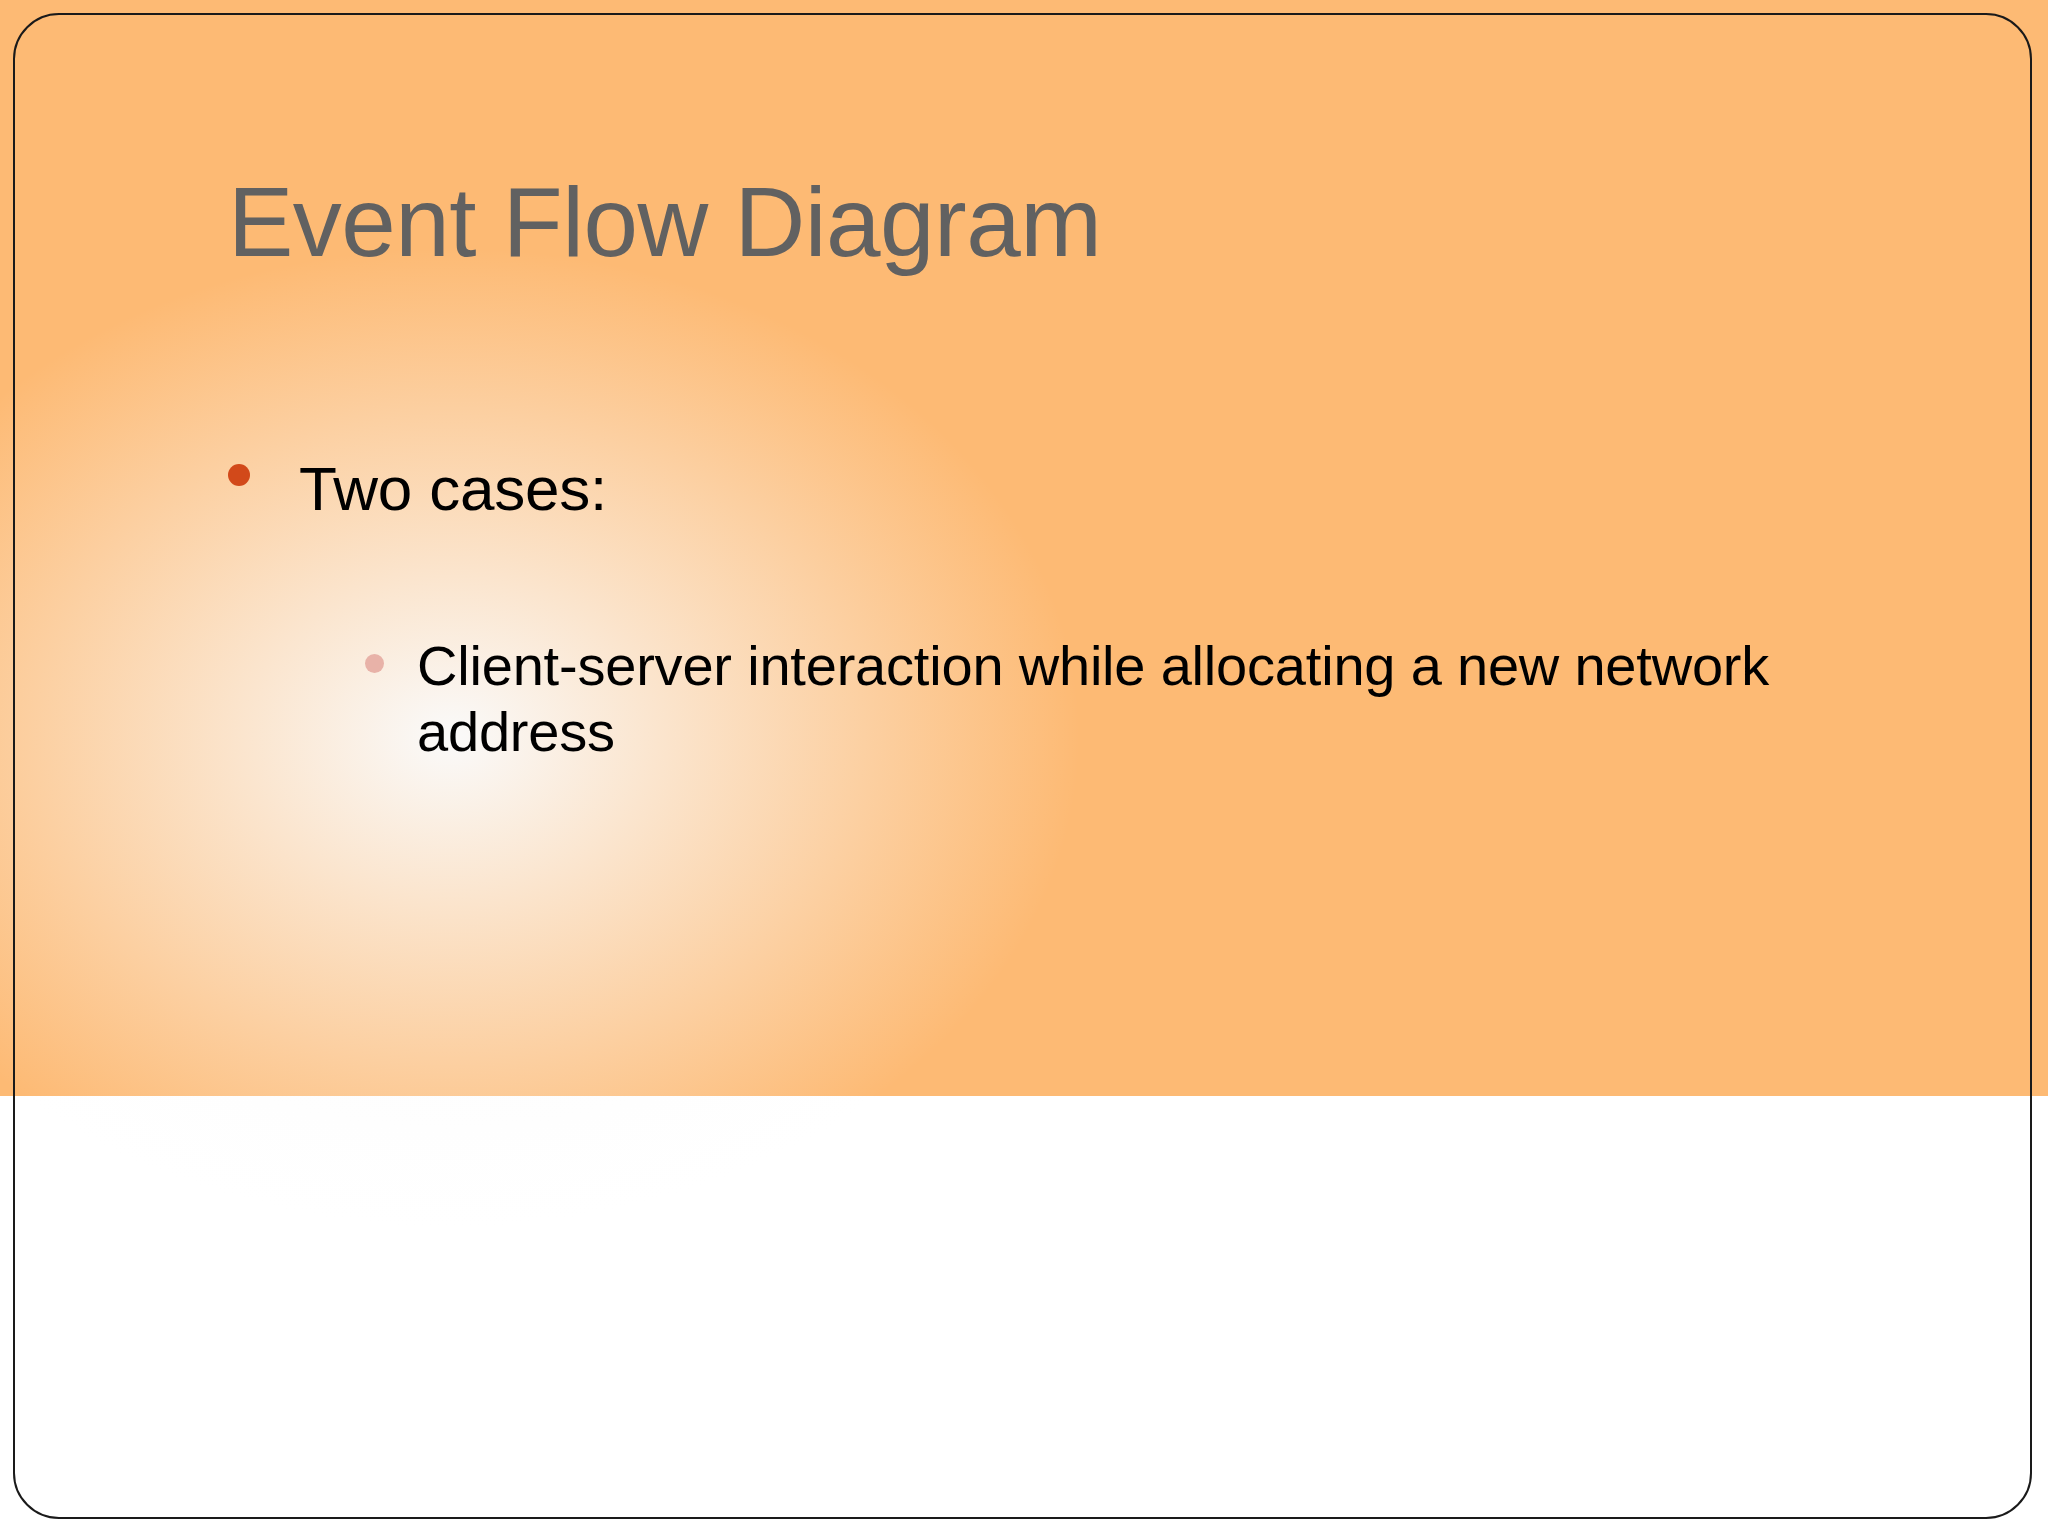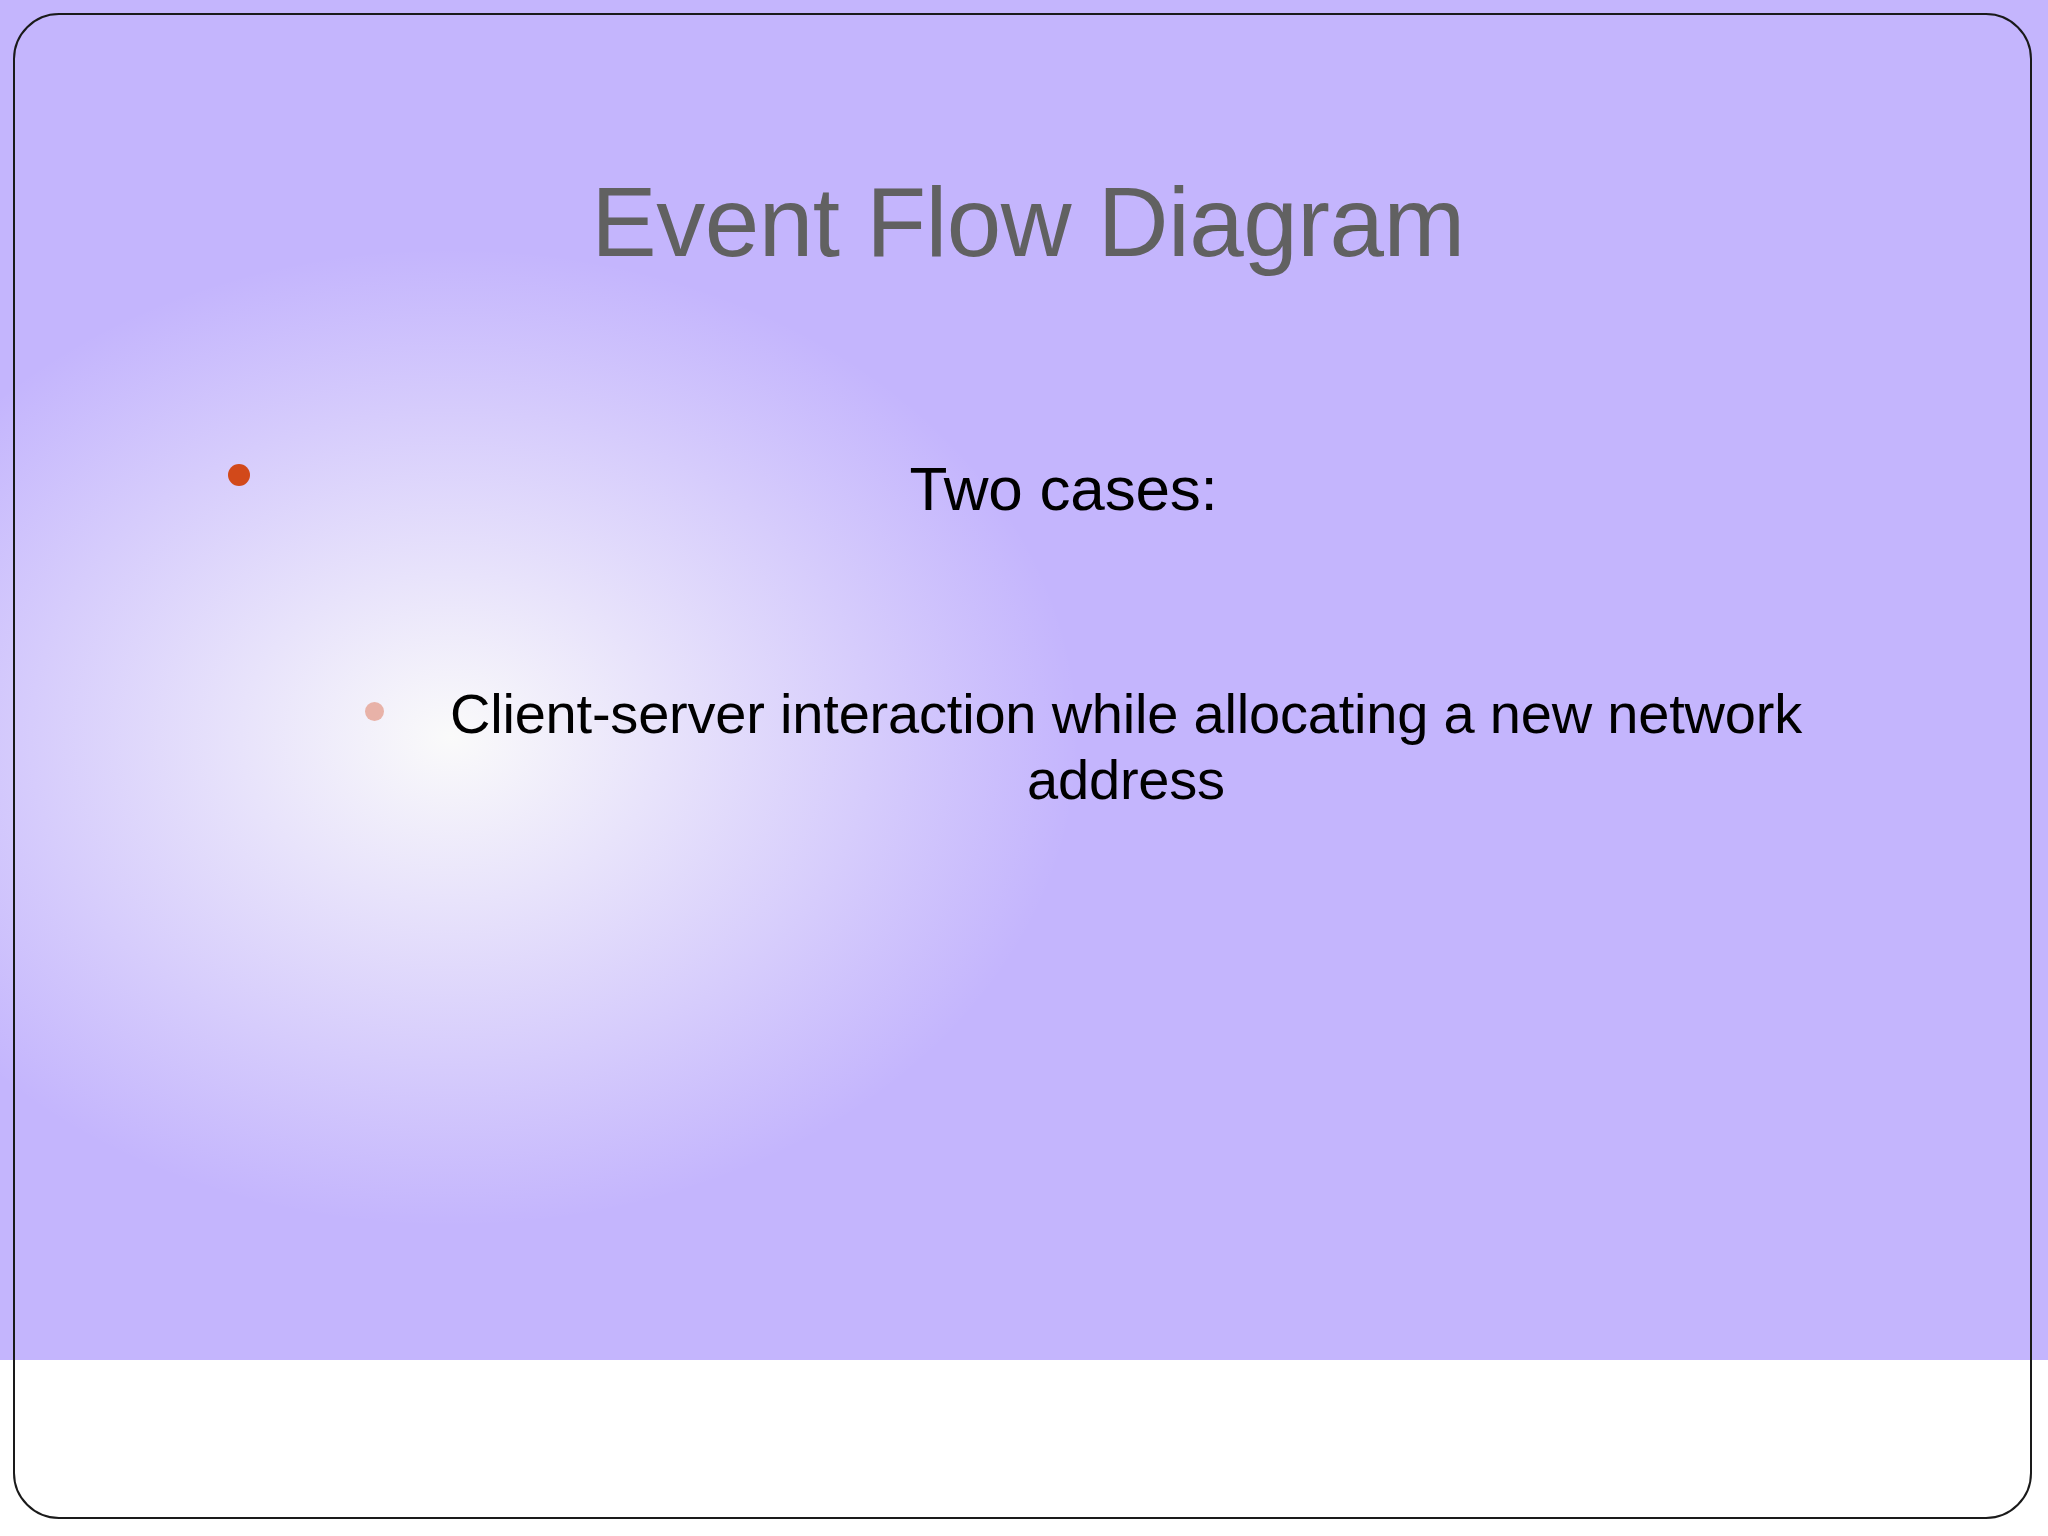--- a/index.html
+++ b/index.html
@@ -13,24 +13,23 @@
     width: 2048px;
     height: 1536px;
     overflow: hidden;
     font-family: "Liberation Sans", sans-serif;
   }
 
   
   .slide {
     position: relative;
     width: 2048px;
-    height: 1360px;
-    background: #c4b5fd;
+    height: 1096px;
+    background: #fdba74;
     box-sizing: border-box;
-    text-align: center;
   }
 
   
   .slide-wash {
     position: absolute;
     left: 0;
     top: 0;
     width: 2048px;
     height: 1536px;
     background:
@@ -104,21 +103,20 @@
     margin-top: 11px;
   }
 
   
   .bullet-l2 {
     position: absolute;
     left: 365px;
     display: flex;
     align-items: flex-start;
     width: 1470px;
-    margin-top: 48px;
   }
   .bullet-l2 .marker {
     flex: 0 0 auto;
     width: 19px;
     height: 19px;
     border-radius: 50%;
     background: #E8B2A8;
     margin-top: 21px;
     margin-right: 33px;
   }

